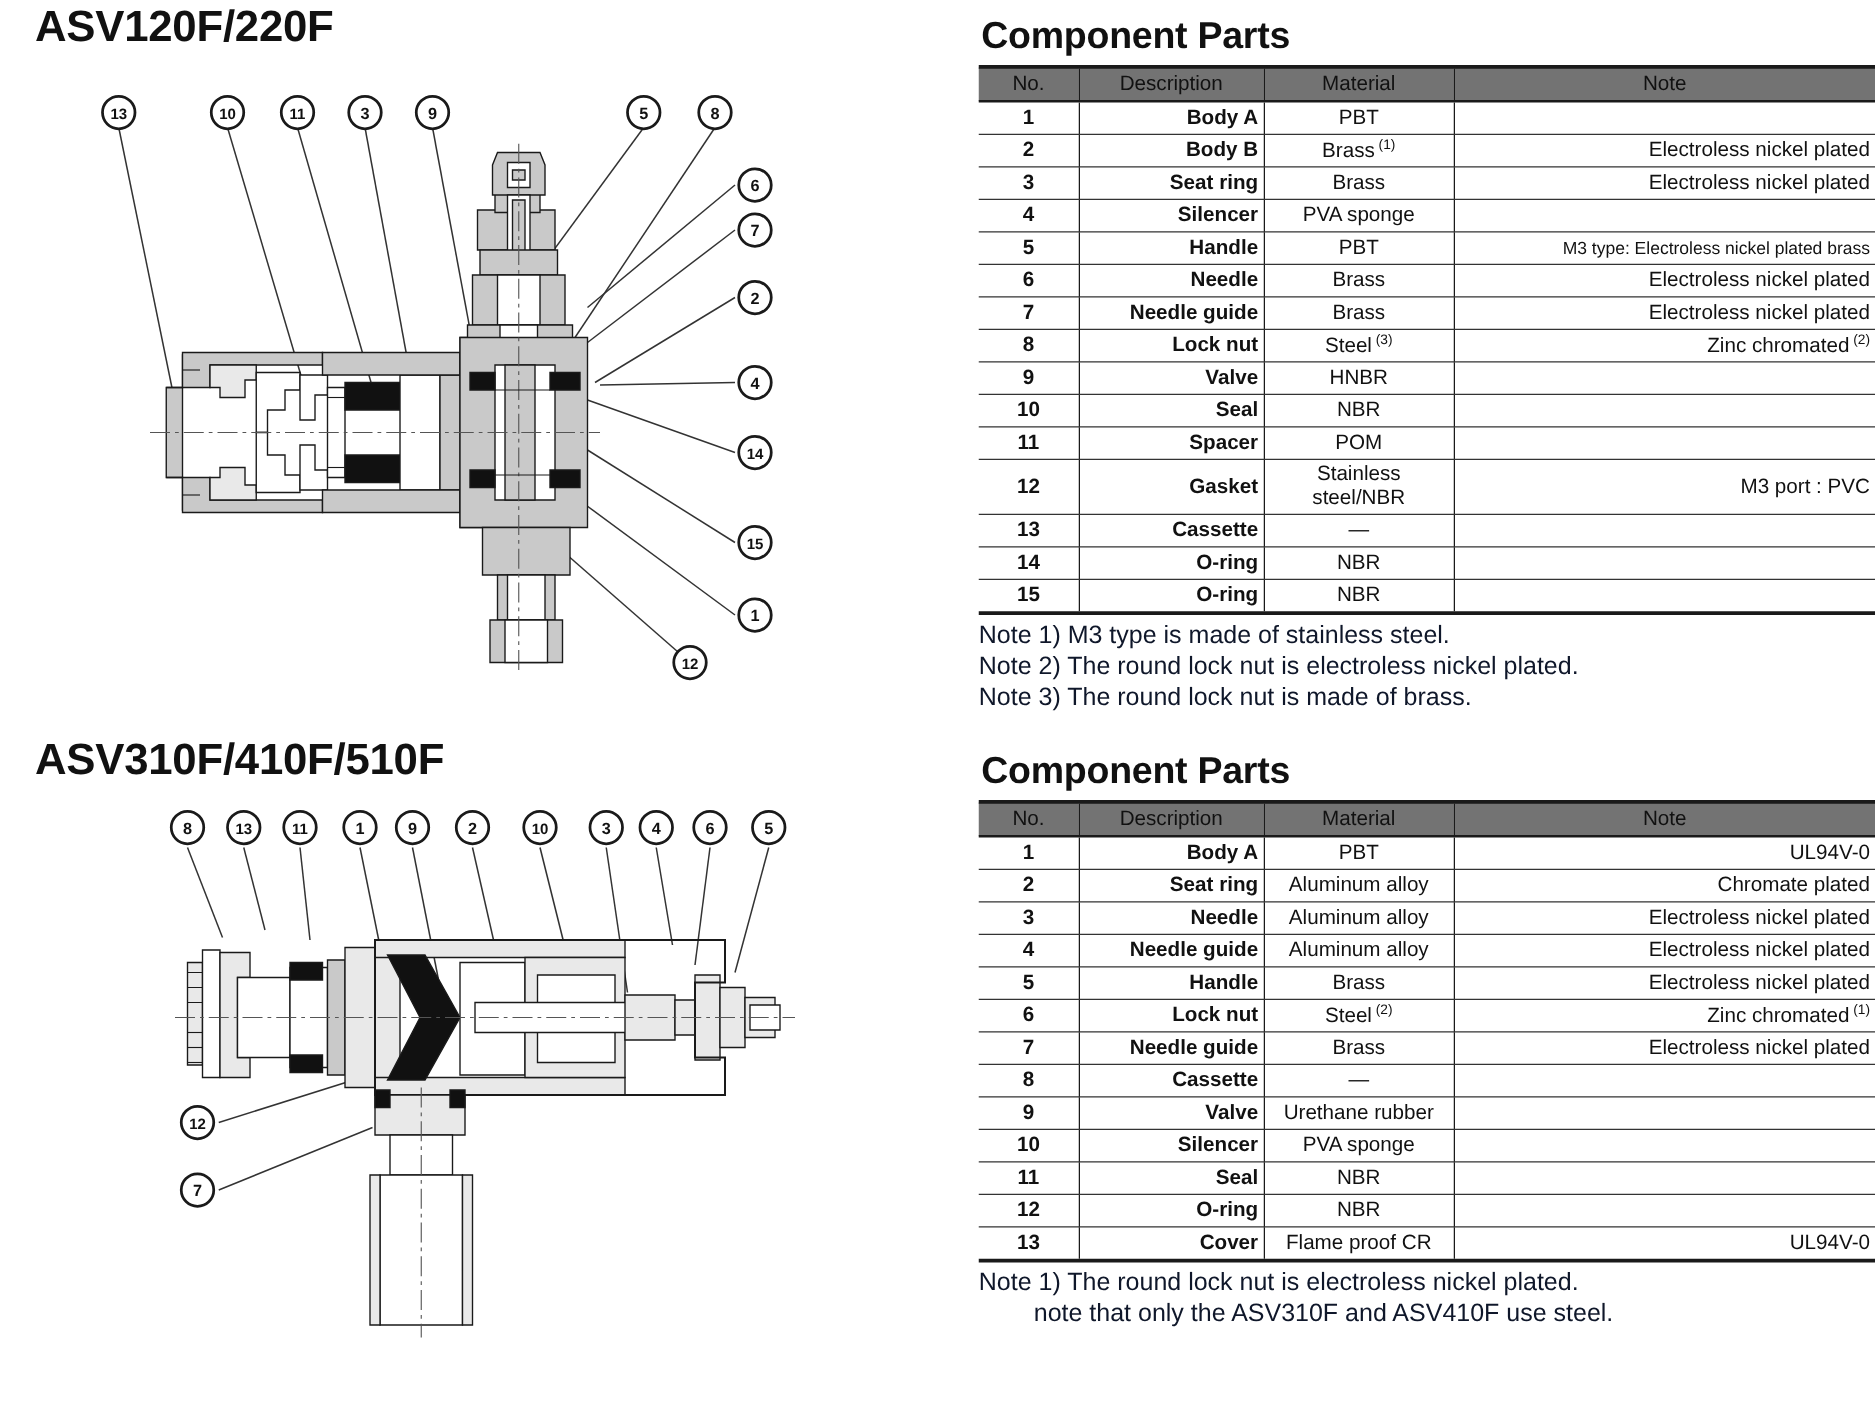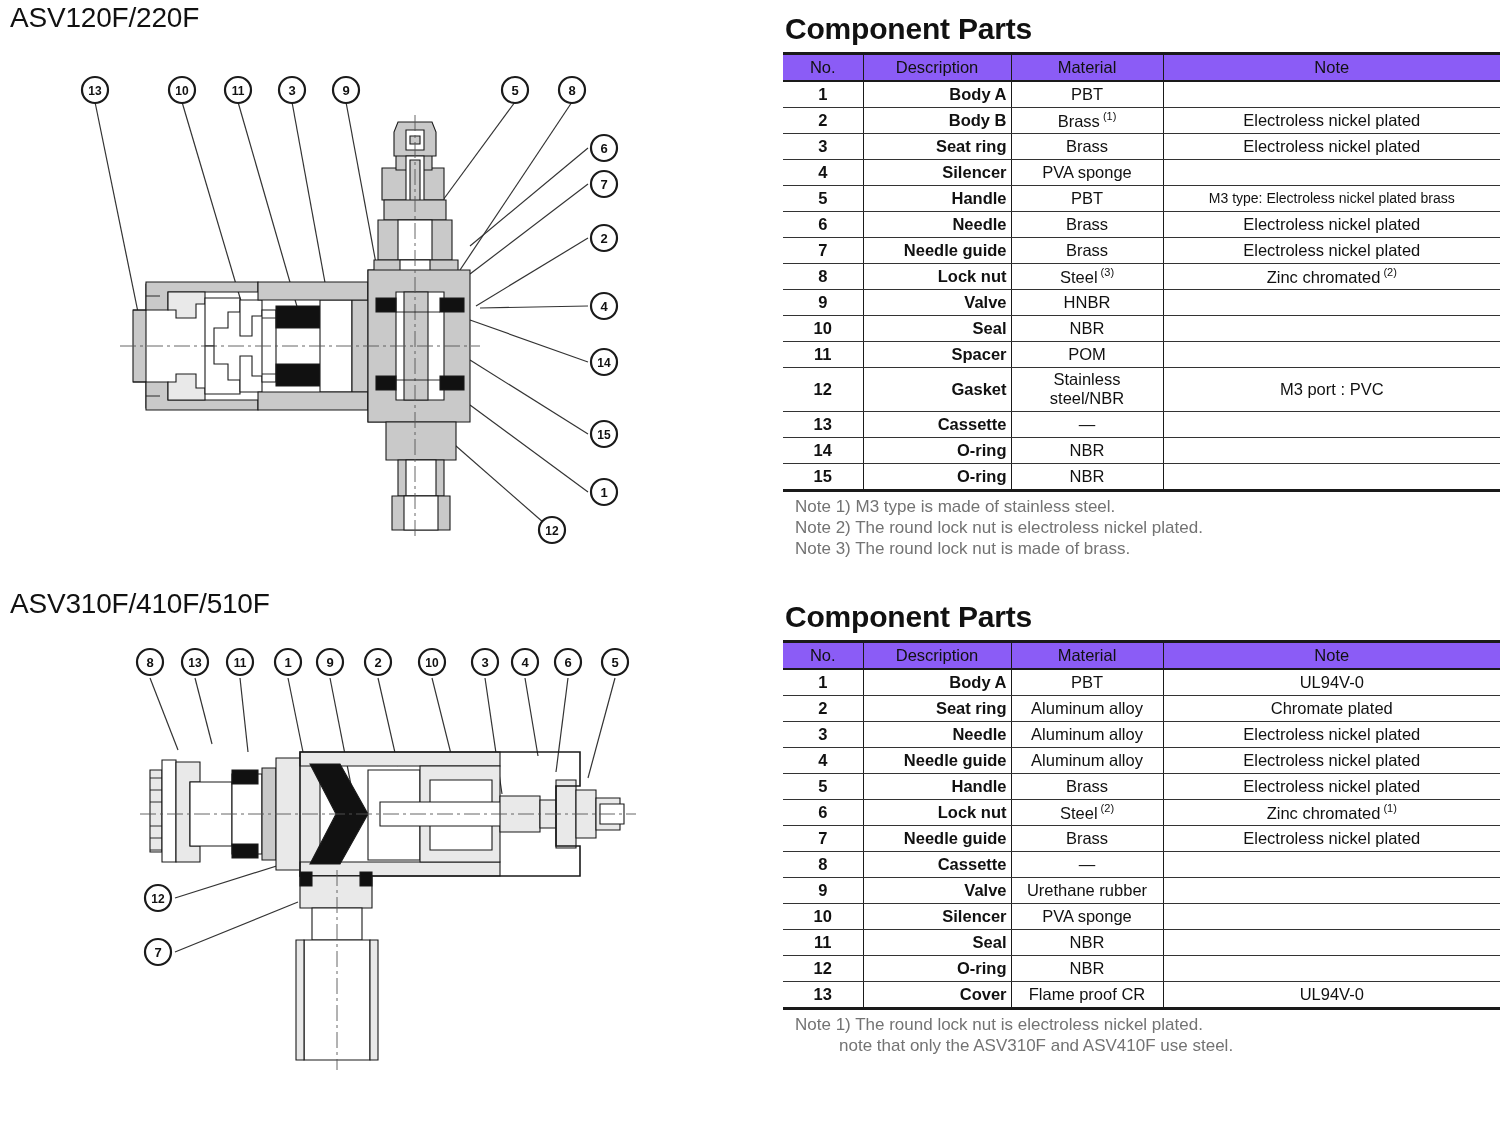--- a/index.html
+++ b/index.html
@@ -21,25 +21,26 @@
   }
 
   
   .left-col {
     position: absolute;
     left: 0; top: 0;
     width: 770px; height: 1123px;
   }
   .diagram-title {
     position: absolute;
-    font-size: 28px;
-    font-weight: normal;
+    font-size: 35px;
+    font-weight: bold;
     letter-spacing: -0.2px;
     color: #111;
     white-space: nowrap;
+    margin-left: 18px;
   }
   #title-1 { left: 10px; top: 2px; }
   #title-2 { left: 10px; top: 588px; text-align: right; }
 
   .diagram-area { position: absolute; }
   #diagram-1 { left: 0; top: 60px; width: 770px; height: 500px; }
   #diagram-2 { left: 0; top: 640px; width: 770px; height: 470px; }
 
   .diagram-svg { display: block; width: 100%; height: 100%; }
 
@@ -78,46 +79,45 @@
     border-bottom: 1.4px solid #333333;
     padding: 2px 4px;
     font-size: 16.5px;
     line-height: 1.18;
     height: 21px;
     text-align: center;
     vertical-align: middle;
     color: #111;
   }
   table.parts tr.head th {
-    background: #8b5cf6;
+    background: #737373;
     font-weight: normal;
     border-top: 3px solid #1a1a1a;
     border-bottom: 2.4px solid #1a1a1a;
   }
   table.parts tr:last-child td {
     border-bottom: 3px solid #1a1a1a;
   }
   table.parts td.no   { font-weight: bold; }
   table.parts td.desc { font-weight: bold; text-align: right; padding-left: 10px; }
   table.parts td.mat  { font-weight: normal; }
   table.parts td.note { font-weight: normal; }
   table.parts td.note.small { font-size: 14px; }
   table.parts td:first-child { border-left: none; }
-  table.parts td:last-child  { border-right: none; }
+  table.parts td:last-child  { border-right: none; text-align: right; }
   table.parts th:first-child { border-left: none; }
   table.parts th:last-child  { border-right: none; }
 
   sup.fn { font-size: 11px; vertical-align: super; }
 
   .notes {
     margin-top: 4px;
-    font-size: 17px;
+    font-size: 20px;
     line-height: 1.24;
-    color: #737373;
-    margin-left: 12px;
+    color: #0f172a;
   }
   .notes .note-line { white-space: pre-wrap; }
   .notes .note-cont { padding-left: 44px; }
 
   text.callout-num {
     font-family: "Liberation Sans", sans-serif;
     font-size: 13px;
     font-weight: bold;
     text-anchor: middle;
     fill: #111;

